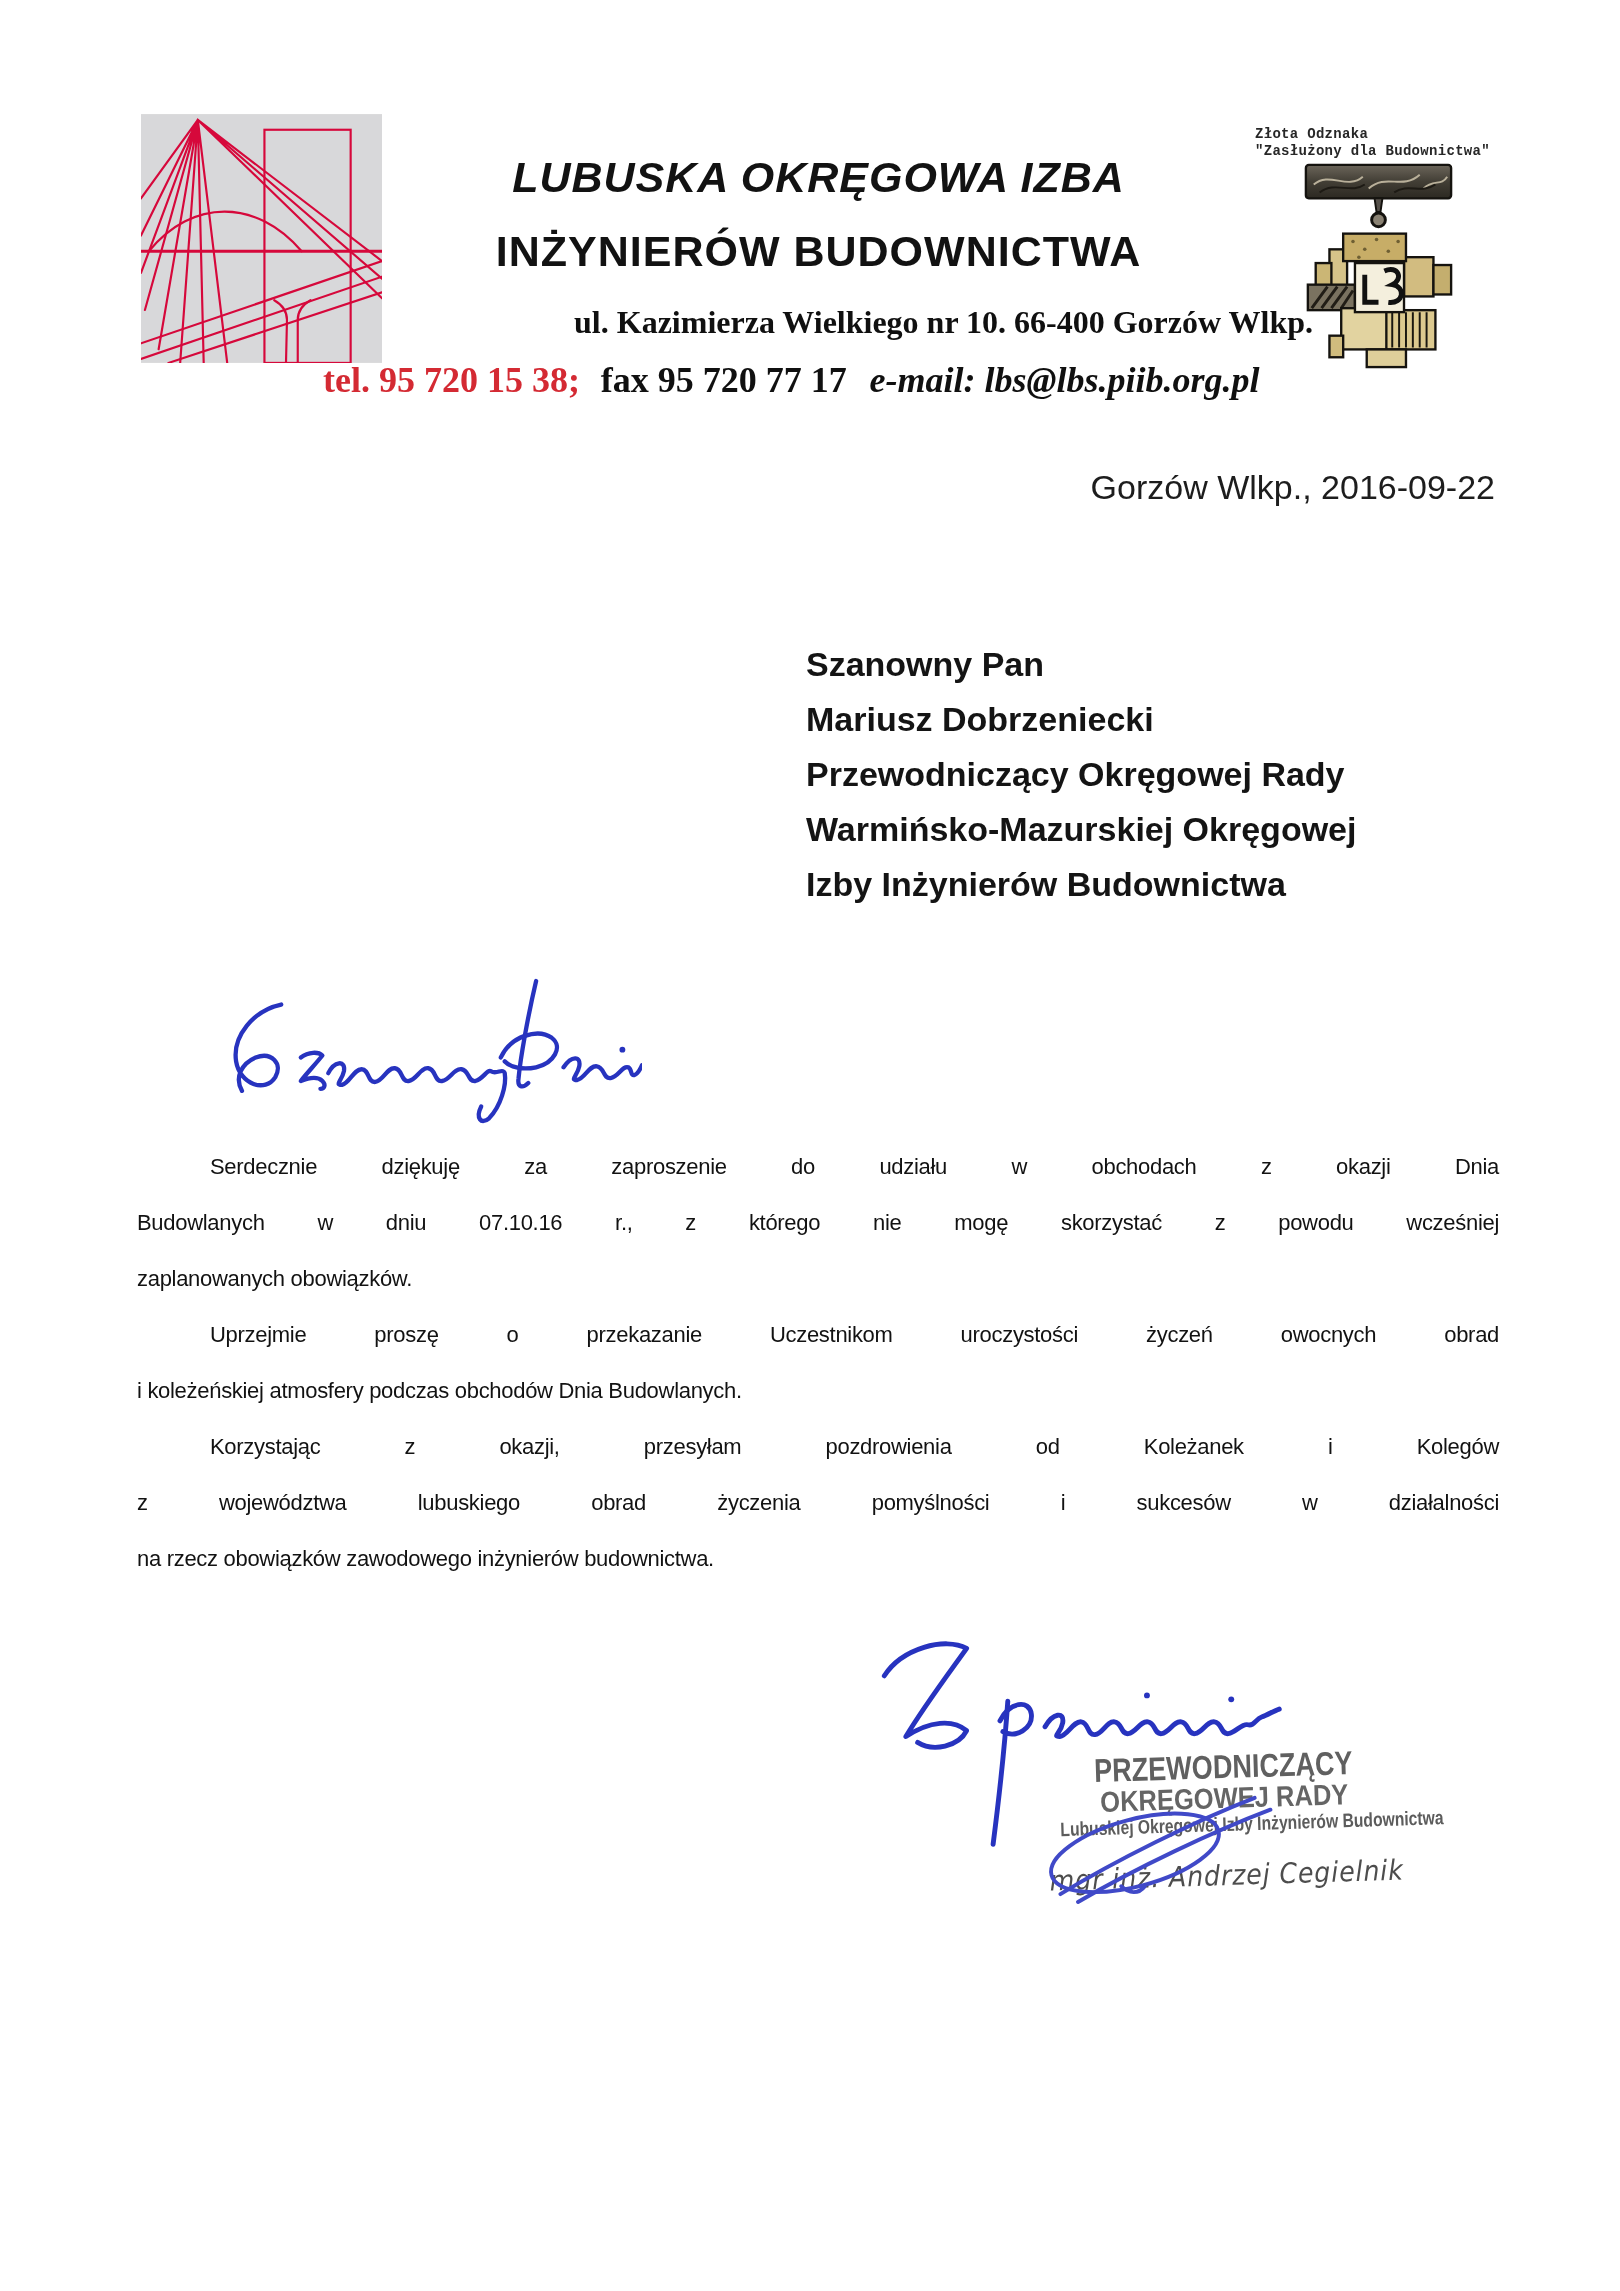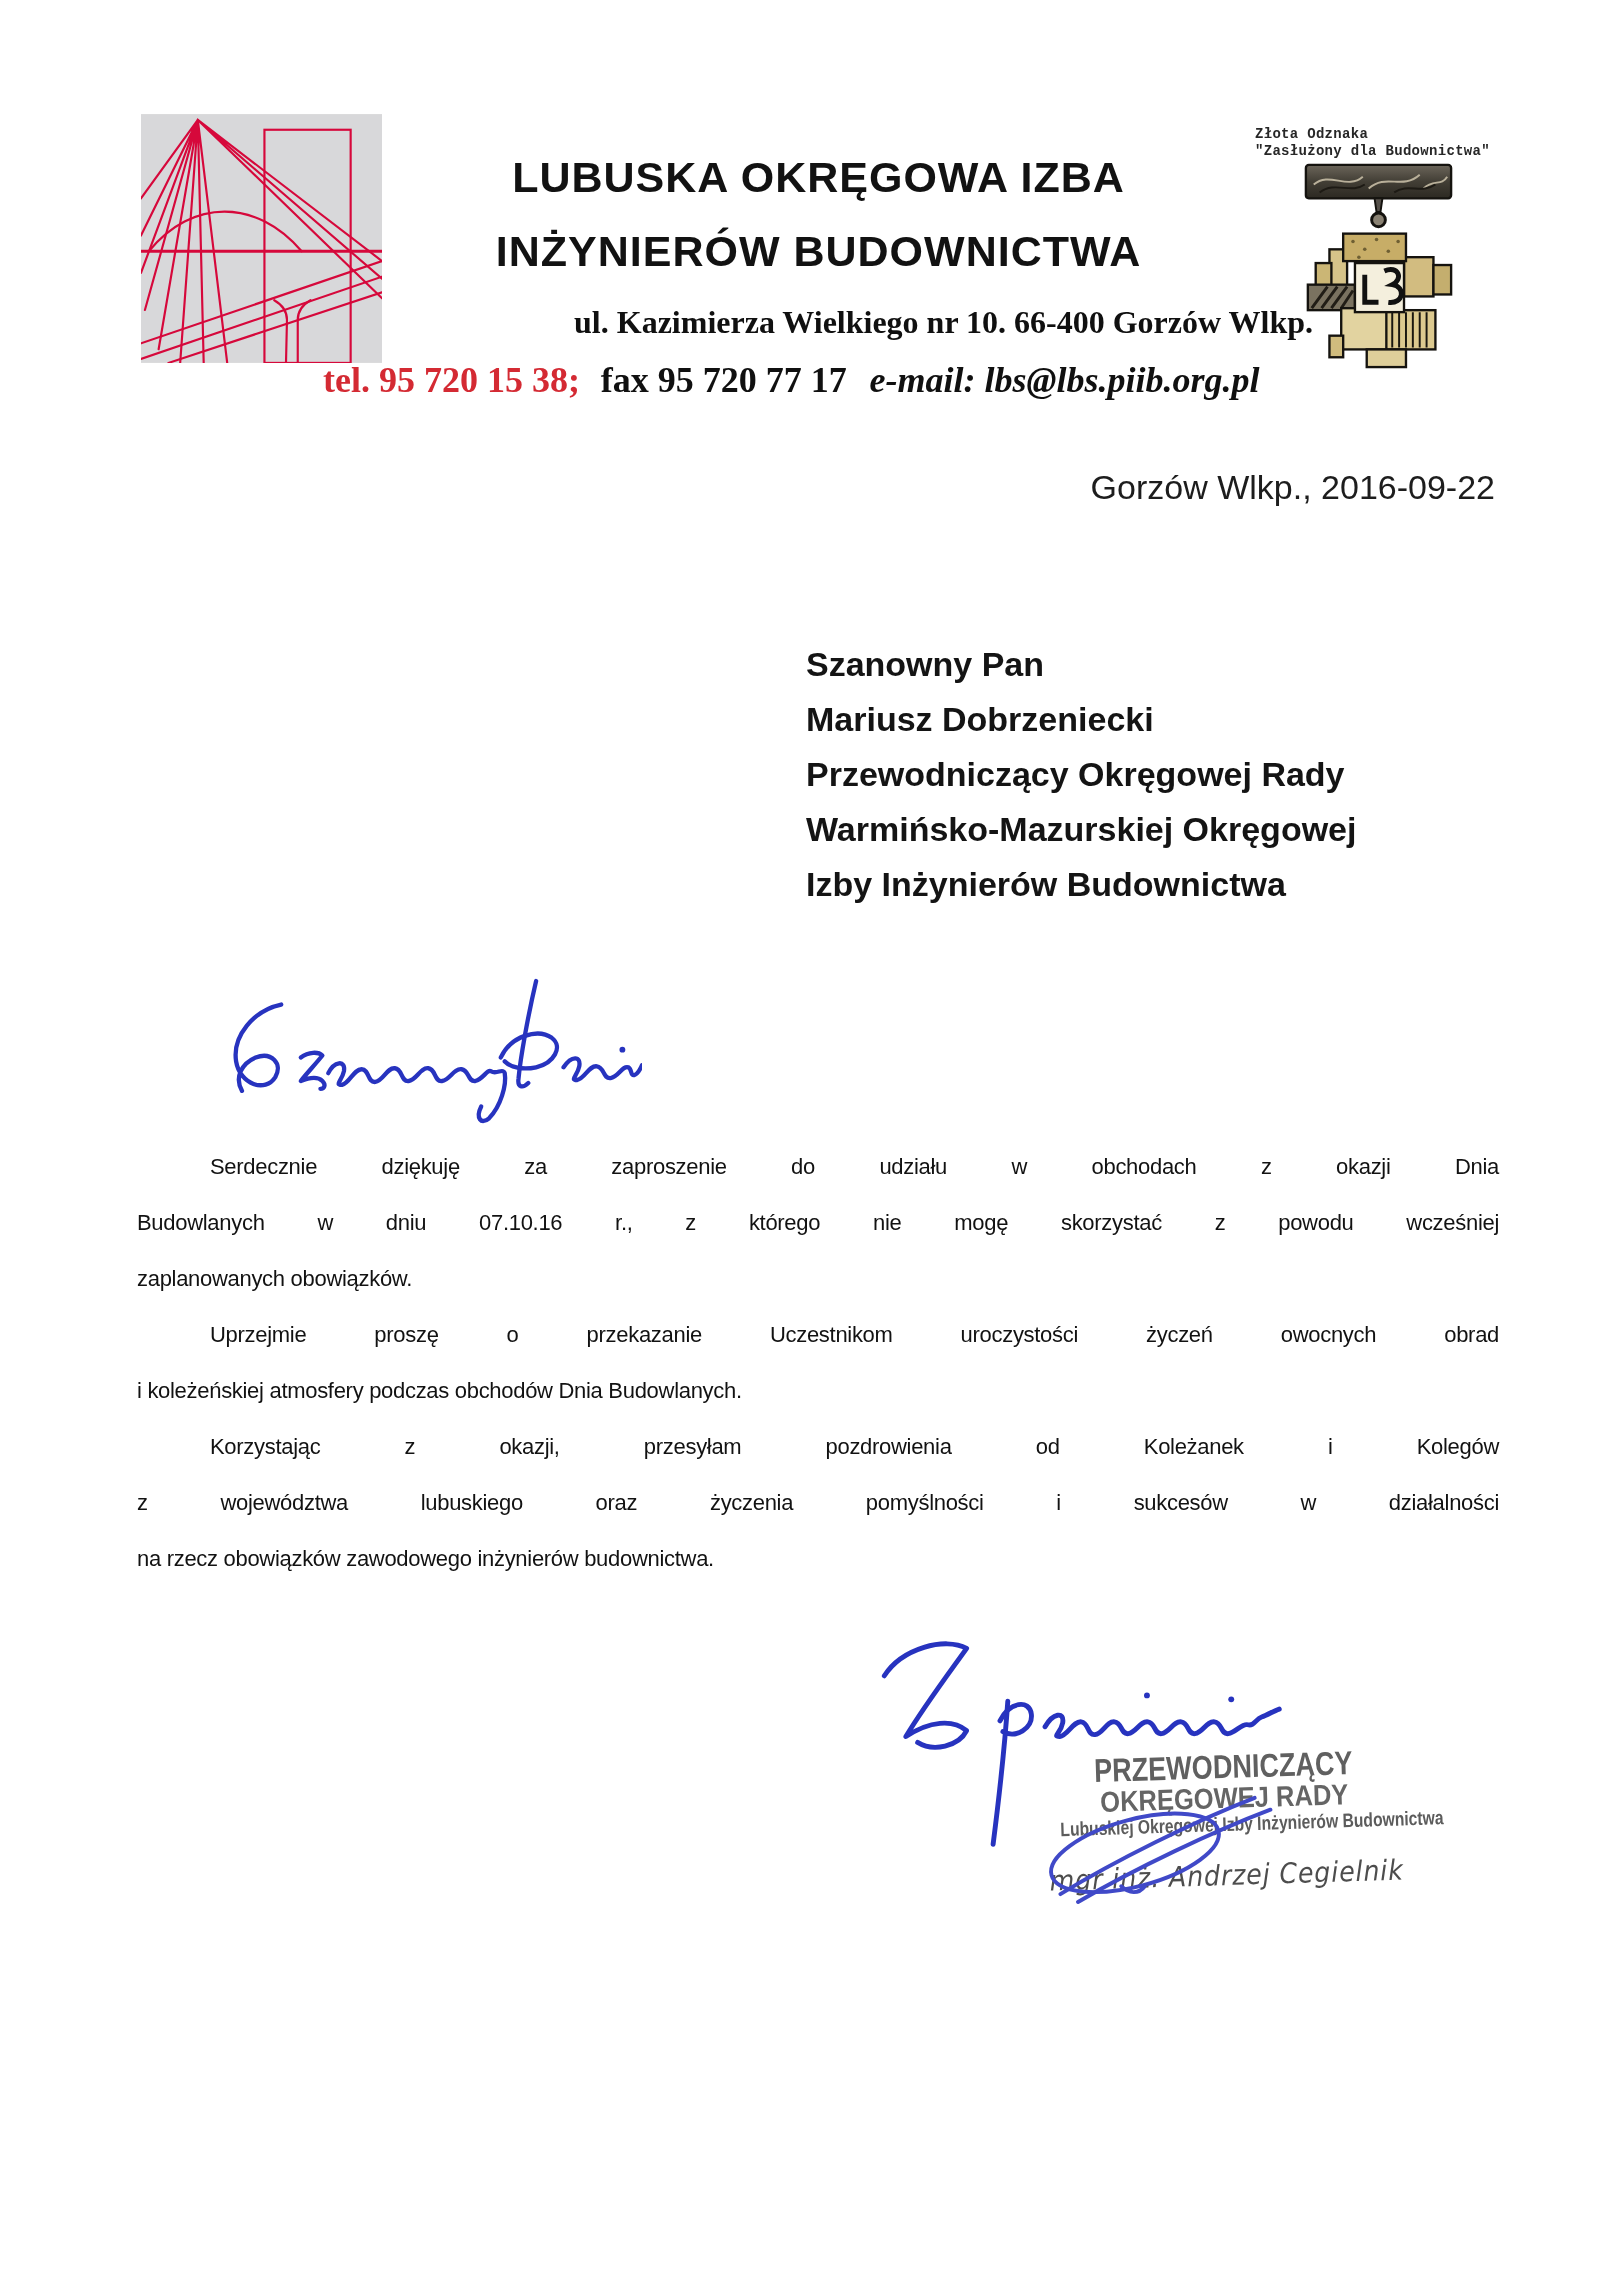--- a/index.html
+++ b/index.html
@@ -16,21 +16,21 @@
   html,body{background:#e8e8e8;}
   .page{
     position:relative;width:1620px;height:2292px;margin:0 auto;
     background:#ffffff;overflow:hidden;
     font-family:"Liberation Sans",sans-serif;color:var(--text_black);
   }
   
   .logo-svg{position:absolute;left:141px;top:114px;}
   .org-line{position:absolute;left:392px;width:853px;text-align:center;
     font-weight:bold;font-size:43px;letter-spacing:1px;color:#121212;}
-  .org-line1{top:153px;}
+  .org-line1{top:153px;font-style:italic;}
   .org-line2{top:227px;}
   .addr-line{position:absolute;left:323px;width:990px;top:304px;text-align:right;
     font-family:"Liberation Serif",serif;font-weight:bold;font-size:32px;color:#101010;}
   .tel-line{position:absolute;left:323px;width:990px;top:359px;
     font-family:"Liberation Serif",serif;font-weight:bold;font-size:36px;color:#101010;white-space:nowrap;}
   .tel-line .phone{color:var(--phone_red);}
   .tel-line .fax{margin-left:11.8px;}
   .tel-line .email-label{margin-left:13.7px;font-style:italic;}
   .tel-line .email{font-style:italic;}
   .badge-caption{position:absolute;left:1255px;top:126px;width:245px;text-align:left;
@@ -160,21 +160,21 @@
     <circle class="hand-dot" cx="440" cy="76" r="3"></circle>
   </svg>
 
   <div class="letter-body">
       <div class="body-line first">Serdecznie dziękuję za zaproszenie do udziału w obchodach z okazji Dnia</div>
       <div class="body-line">Budowlanych w dniu 07.10.16 r., z którego nie mogę skorzystać z powodu wcześniej</div>
       <div class="body-line last">zaplanowanych obowiązków.</div>
       <div class="body-line first">Uprzejmie proszę o przekazanie Uczestnikom uroczystości życzeń owocnych obrad</div>
       <div class="body-line last">i koleżeńskiej atmosfery podczas obchodów Dnia Budowlanych.</div>
       <div class="body-line first">Korzystając z okazji, przesyłam pozdrowienia od Koleżanek i Kolegów</div>
-      <div class="body-line">z województwa lubuskiego oraz życzenia pomyślności i sukcesów w działalności</div>
+      <div class="body-line">z województwa lubuskiego obrad życzenia pomyślności i sukcesów w działalności</div>
       <div class="body-line last">na rzecz obowiązków zawodowego inżynierów budownictwa.</div>
     </div>
 
   <svg class="closing-svg" role="img" width="490" height="245" viewBox="0 0 500 250" aria-label="Z poważaniem">
     <g class="hand" stroke-width="5">
       <path d="M34,60 C52,32 96,20 118,32 C98,60 74,92 56,122 C80,106 104,104 118,116 C110,132 84,138 68,128"></path>
       <path d="M160,86 C157,130 151,185 145,232"></path>
       <path d="M152,106 C162,86 182,84 184,99 C186,114 168,124 155,117"></path>
       <path d="M198,112 C206,98 218,96 216,108 C214,119 205,122 213,122 C221,121 227,106 235,107 C243,108 241,121 249,120 C257,119 261,106 269,107 C277,108 275,120 283,119 C291,118 295,106 303,107 C311,108 309,120 317,119 C325,118 329,106 337,107 C345,108 343,120 351,119 C359,118 363,106 371,107 C379,108 377,120 385,119 C393,118 399,108 405,110 C411,112 413,104 419,102 C425,100 431,96 437,94"></path>
     </g>

